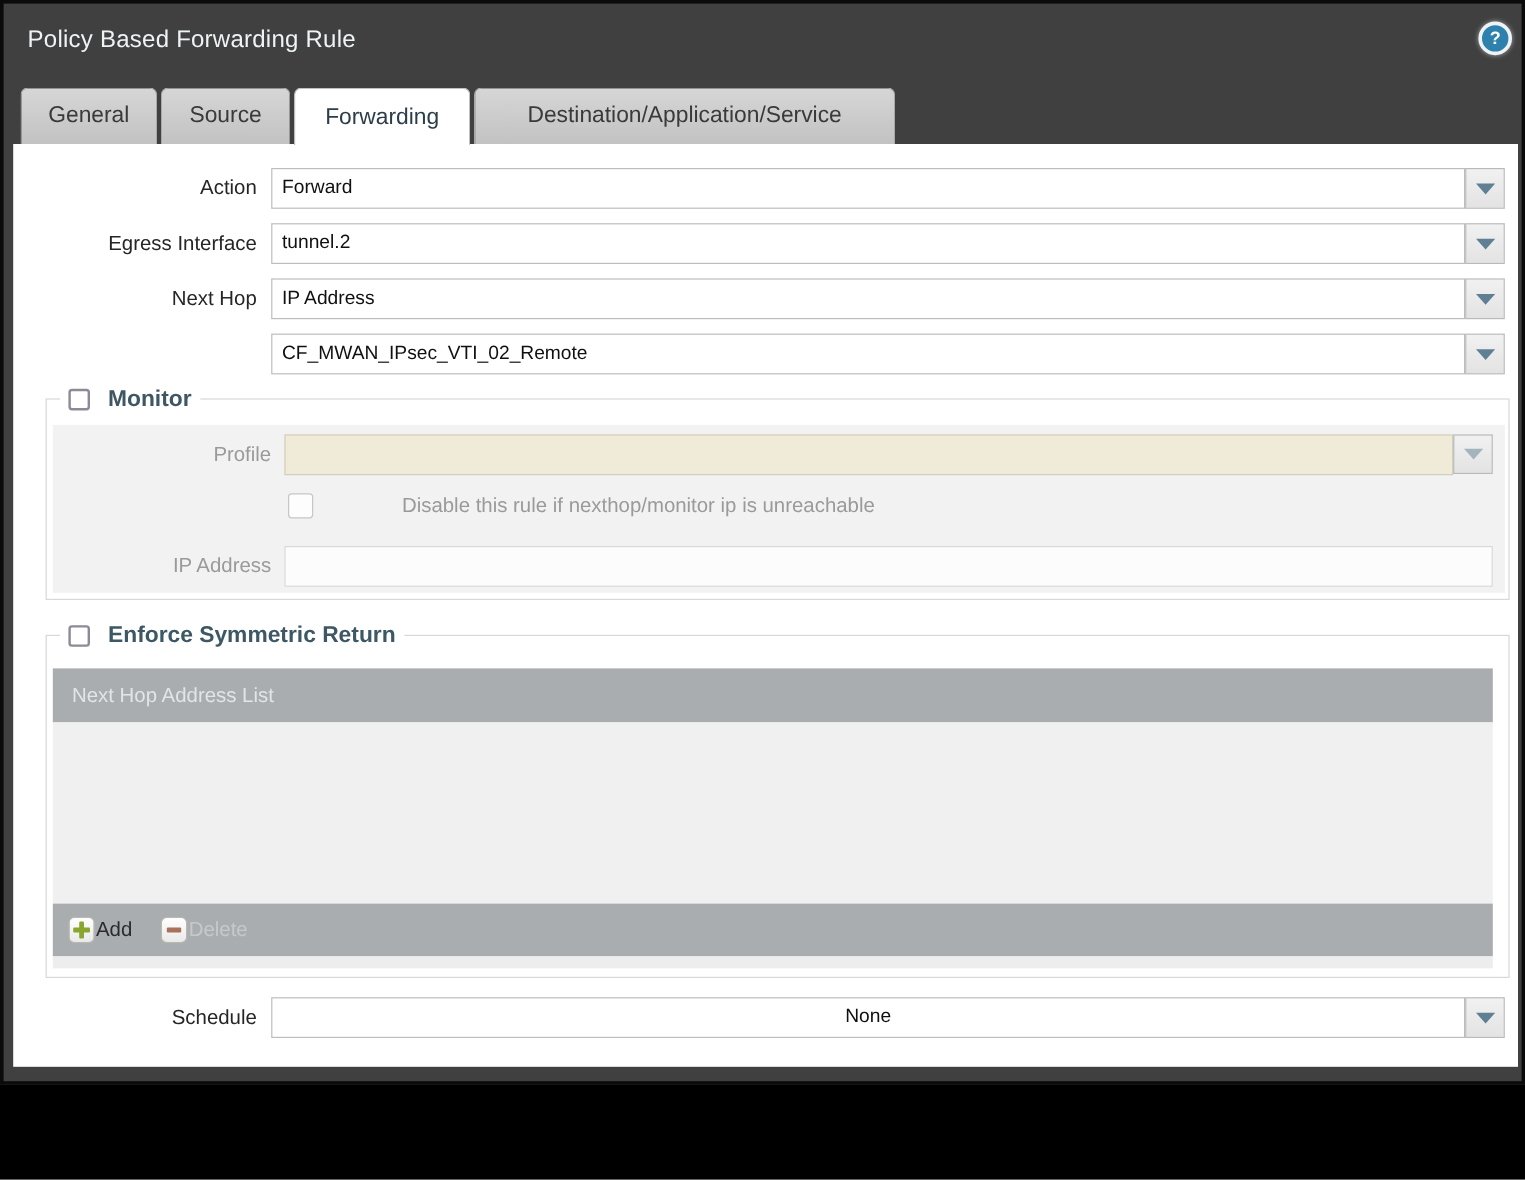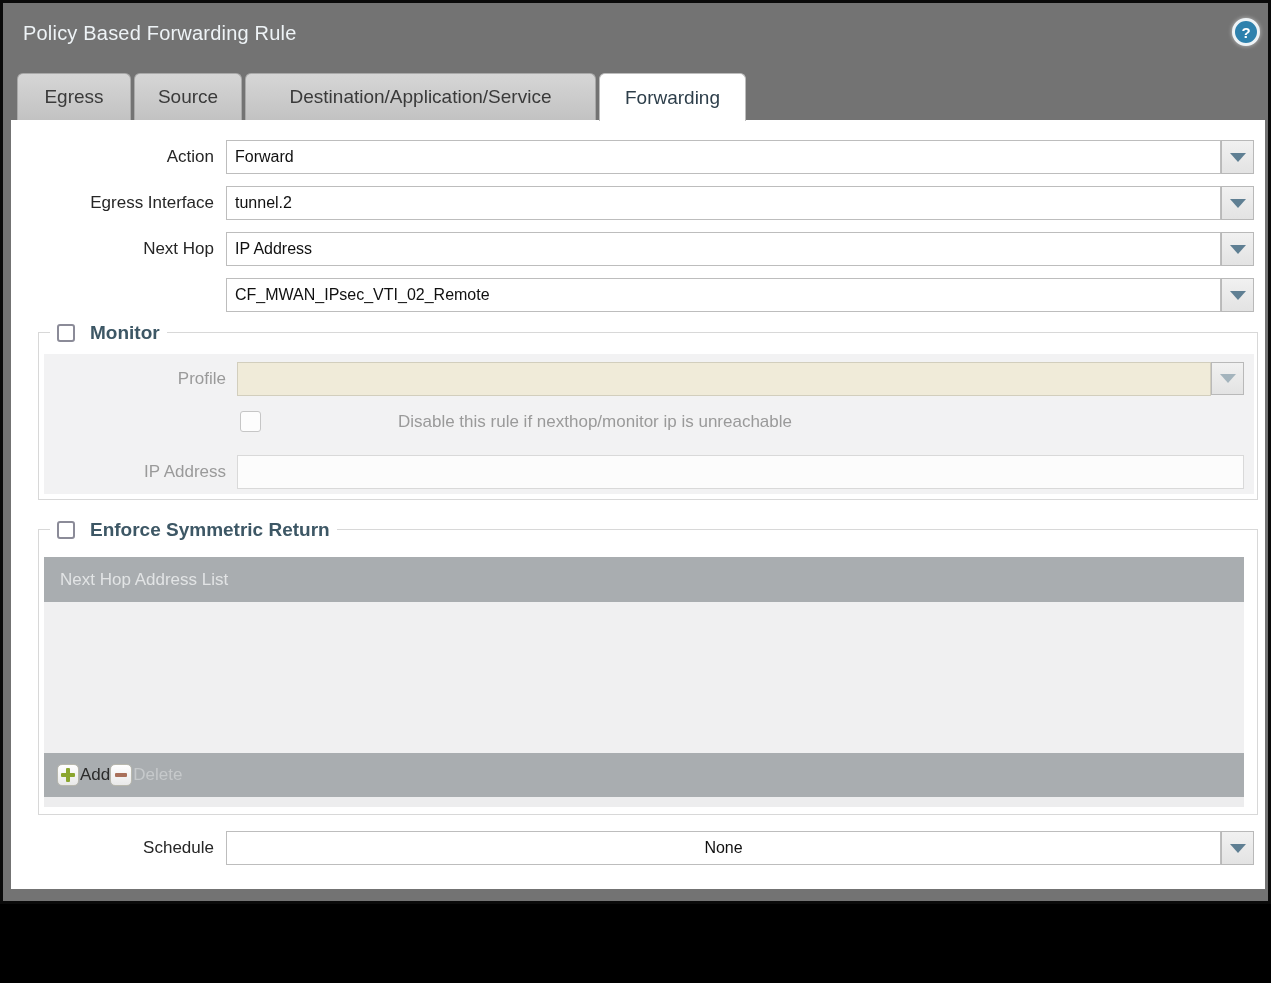--- a/index.html
+++ b/index.html
@@ -2,21 +2,21 @@
 <html><head>
 <meta charset="utf-8">
 <style>
   * { margin: 0; padding: 0; box-sizing: border-box; }
   html, body { background: #000; }
   body { font-family: "Liberation Sans", sans-serif; }
 
   .frame {
     position: relative;
     width: 1271px; height: 904px;
-    background: #737373;
+    background: #404040;
     border: 3px solid #0a0a0a;
     overflow: hidden;
   }
 
   .title {
     position: absolute; left: 20px; top: 19px;
     font-size: 20px; color: #eef3f6; letter-spacing: .2px;
   }
 
   .help {
@@ -121,21 +121,21 @@
   }
   .lt-strip { height: 10px; background: #ededee; }
 
   .tool-btn {
     display: inline-flex; align-items: center; gap: 1px;
     background: transparent; border: none; cursor: pointer;
     font-family: "Liberation Sans", sans-serif; font-size: 17px;
   }
   .tool-btn .label-dark { color: #2b2b2b; }
   .tool-btn.disabled .label-dim { color: #c6c9cb; }
-  .tool-btn + .tool-btn { }
+  .tool-btn + .tool-btn { margin-left: 24px; }
   .micon {
     width: 22px; height: 22px; border-radius: 5px;
     background: linear-gradient(#ffffff, #e9e9e9);
     border: 1px solid #b8b8ae;
     display: flex; align-items: center; justify-content: center;
     position: relative;
   }
   .micon.plus::before, .micon.plus::after {
     content: ""; position: absolute; background: #8ba62f; border-radius: 1px;
   }
@@ -160,24 +160,24 @@
 
 <div class="frame">
 
   <div class="title">Policy Based Forwarding Rule</div>
 
   <div class="help">
     <span>?</span>
   </div>
 
   <div class="tabs">
-    <div class="tab tab-general">Egress</div>
+    <div class="tab tab-general">General</div>
     <div class="tab tab-source">Source</div>
+    <div class="tab tab-forwarding active">Forwarding</div>
     <div class="tab tab-dest">Destination/Application/Service</div>
-    <div class="tab tab-forwarding active">Forwarding</div>
   </div>
 
   <div class="content">
 
     <div class="flabel" style="left:0; top:20px; width:203px;">Action</div>
     <input class="field" style="left: 215px; top: 20px; width: 995px;" readonly="" value="Forward">
     <div class="ddbtn" style="left:1210px; top:20px;">
       <span class="tri"></span>
     </div>
 
@@ -205,21 +205,21 @@
       </div>
       <div class="panel" style="left:5px; top:21px; width:1210px; height:140px;"></div>
 
       <div class="flabel dim" style="left:0; top:29px; width:187px;">Profile</div>
       <input class="field" style="left: 198px; top: 29px; width: 974px; height: 33px; background: rgb(240, 235, 217); border-color: rgb(210, 206, 189);" readonly="" disabled="" value="">
       <div class="ddbtn disabled" style="left:1172px; top:29px; height:33px;">
         <span class="tri"></span>
       </div>
 
       <span class="cb-plain" style="left:201px; top:78px;"></span>
-      <div class="flabel dim" style="left:233px; top:78px; width:520px; text-align:right; line-height:22px; height:22px;">Disable this rule if nexthop/monitor ip is unreachable</div>
+      <div class="flabel dim" style="left:233px; top:78px; width:520px; text-align:center; line-height:22px; height:22px;">Disable this rule if nexthop/monitor ip is unreachable</div>
 
       <div class="flabel dim" style="left:0; top:122px; width:187px;">IP Address</div>
       <input class="field" style="left: 198px; top: 122px; width: 1007px; height: 33px; background: rgb(252, 252, 252); border-color: rgb(217, 217, 217);" readonly="" disabled="" value="">
     </div>
 
     <div class="group" style="left:27px; top:409px; width:1220px; height:286px;">
       <div class="legend">
         <span class="cb"></span>
         <span class="ltext">Enforce Symmetric Return</span>
       </div>

